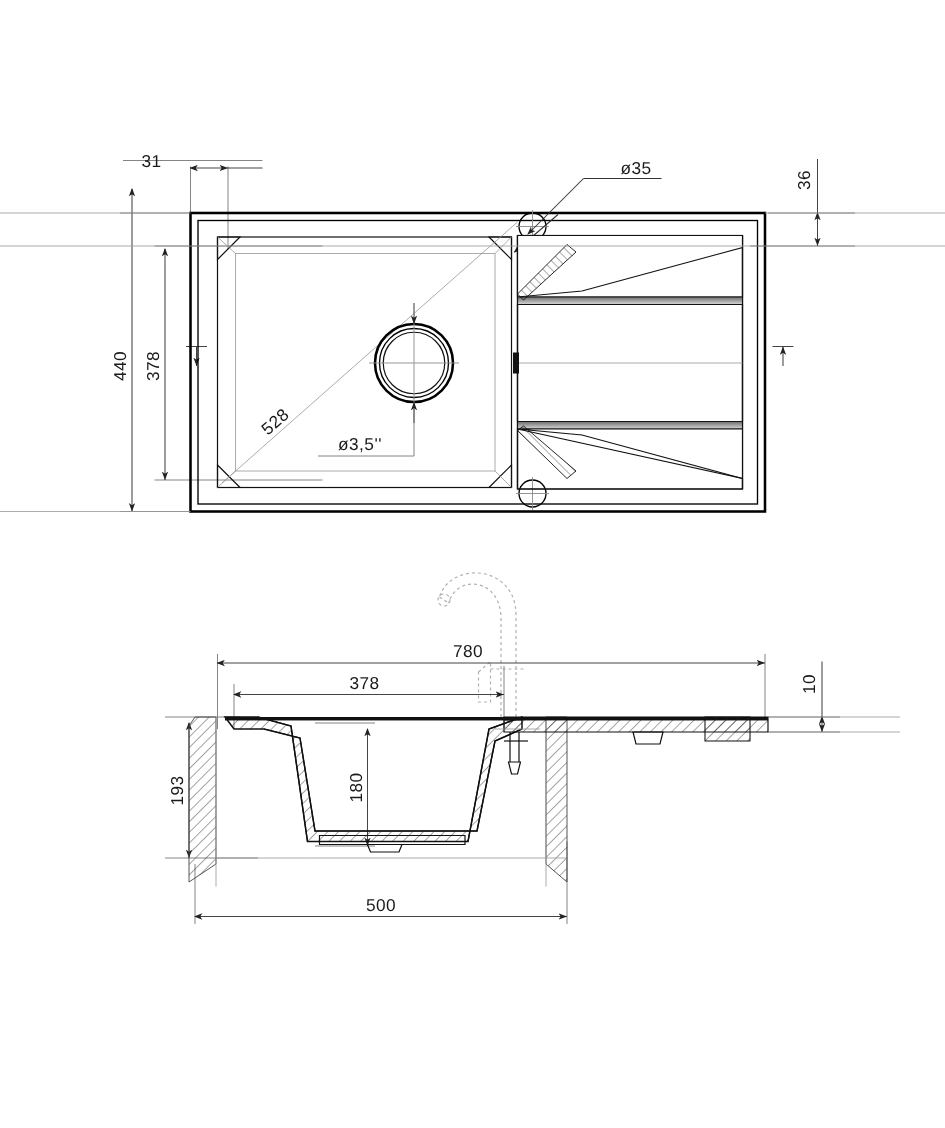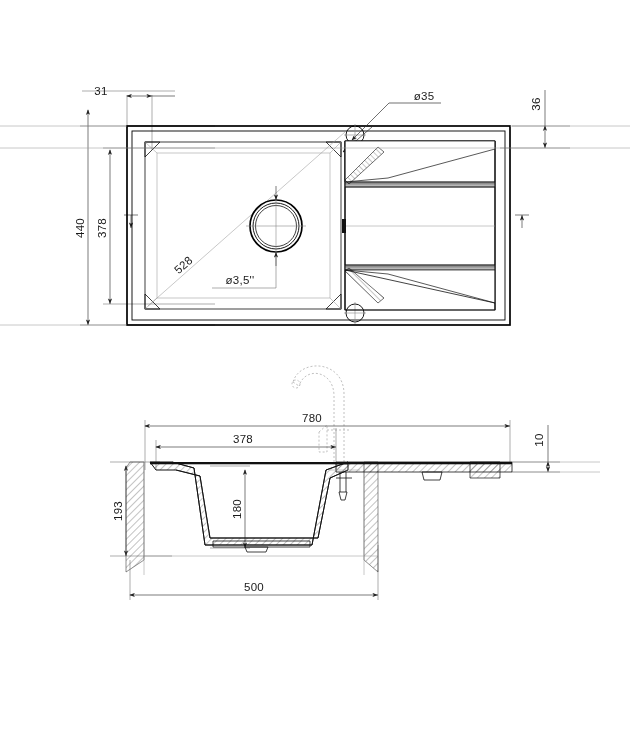--- a/index.html
+++ b/index.html
@@ -9,21 +9,21 @@
   }
   body {
     width: 630px;
     height: 752px;
     font-family: "Liberation Sans", sans-serif;
     overflow: hidden;
     position: relative;
   }
   #drawing-root {
     position: absolute;
-    left: 0; top: 0;
+    left: 0; top: 16px;
     width: 630px;
     height: 704px;
   }
   svg.sheet {
     display: block;
     width: 630px;
     height: 752px;
   }
   text {
     font-family: "Liberation Sans", sans-serif;

